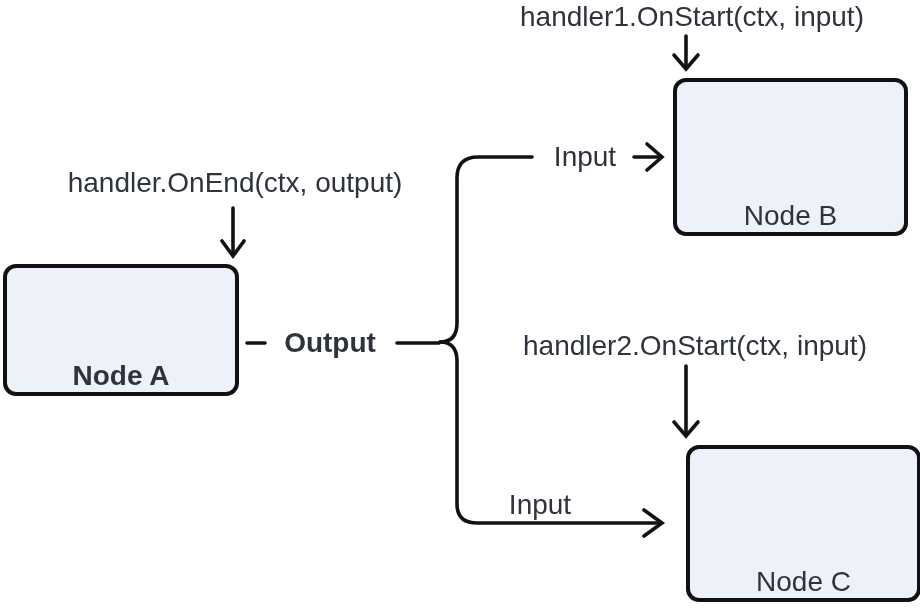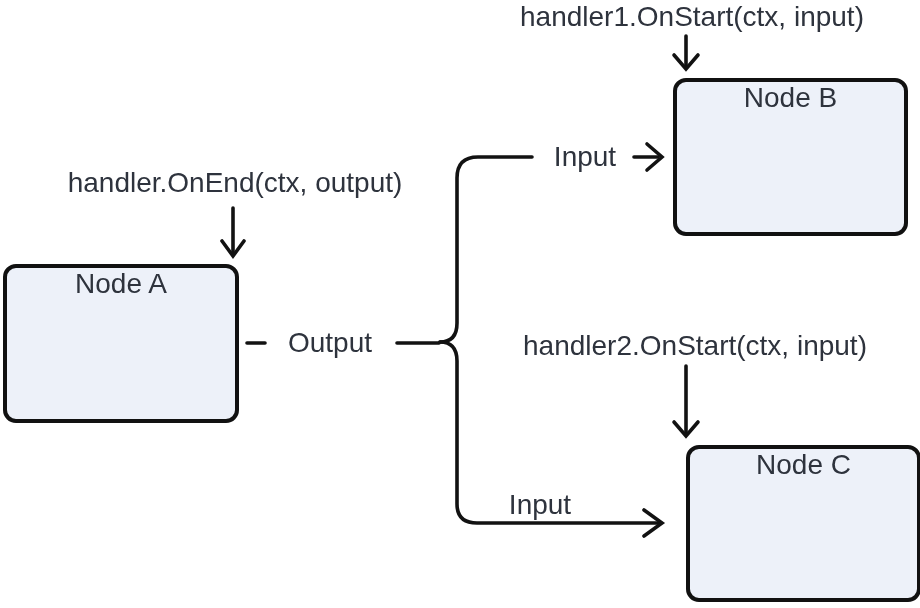--- a/index.html
+++ b/index.html
@@ -29,40 +29,40 @@
     stroke-linecap: round;
     stroke-linejoin: miter;
   }
   .node {
     position: absolute;
     box-sizing: border-box;
     background: var(--node-fill, #edf1f9);
     border: 4.5px solid var(--node-border, #111111);
     border-radius: 13px;
     display: flex;
-    align-items: flex-start;
+    align-items: flex-end;
     justify-content: center;
     color: var(--text, #2e333d);
     font-size: 28px;
   }
-  .node-a { left: 3px;   top: 264px; width: 236px; height: 159px; }
+  .node-a { left: 3px;   top: 264px; width: 236px; height: 132px; font-weight: bold; }
   .node-b { left: 673px; top: 78px;  width: 235px; height: 158px; }
   .node-c { left: 673px; top: 445px; width: 235px; height: 157px; margin-left: 13px; }
   .ann, .edge-label {
     position: absolute;
     color: var(--text, #2e333d);
     font-size: 28px;
     line-height: 34px;
     text-align: center;
     white-space: nowrap;
   }
   .ann-onend    { left: 0px;   top: 166px; width: 470px; }
   .ann-onstart1 { left: 442px; top: 0px;   width: 500px; }
   .ann-onstart2 { left: 445px; top: 329px; width: 500px; }
-  .lbl-output  { left: 272px; top: 326px; width: 116px; }
+  .lbl-output  { left: 272px; top: 326px; width: 116px; font-weight: bold; }
   .lbl-input-b { left: 535px; top: 140px; width: 100px; }
   .lbl-input-c { left: 490px; top: 488px; width: 100px; }
 </style>
 </head>
 <body>
 
 <div class="stage">
 
   <svg class="edges" viewBox="0 0 920 608" xmlns="http://www.w3.org/2000/svg">
 

